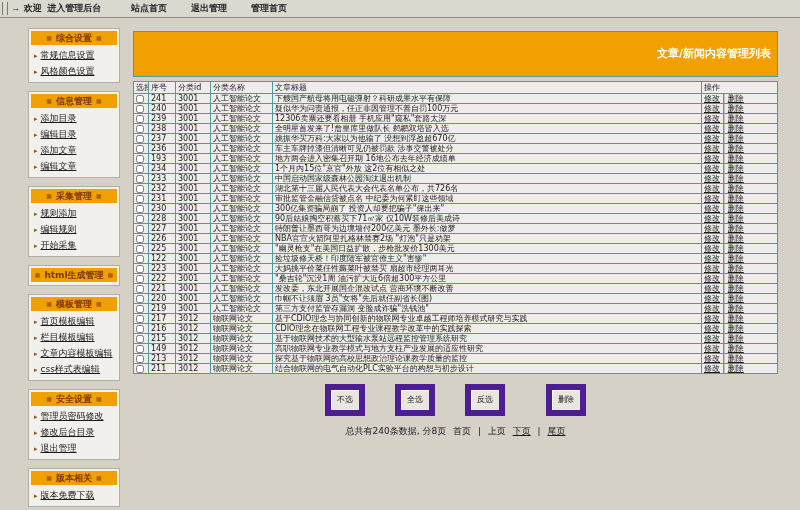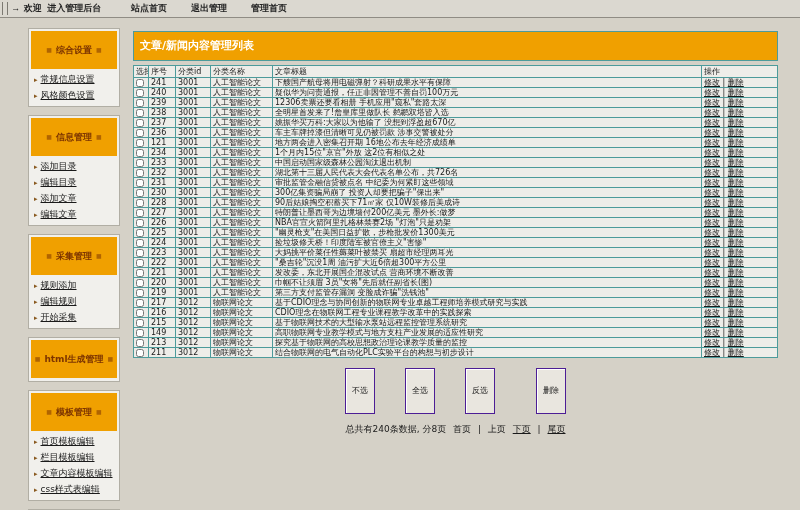--- a/index.html
+++ b/index.html
@@ -20,50 +20,50 @@
   .toplink{font-weight:bold;margin-right:24px;white-space:nowrap;cursor:pointer;}
   
   .sidebar{position:absolute;left:28px;top:28px;width:92px;}
   .side-box{
     background:#f1f0ec;border:1px solid #b1aea4;
     margin-bottom:8px;padding:2px 2px 3px 2px;
   }
   .side-header{
     background:#f0a000;color:#7c3400;font-weight:bold;font-size:9px;
     display:flex;align-items:center;justify-content:center;gap:4px;
-    padding:14px 0;line-height:10px;
+    padding:2px 0;line-height:10px;
   }
   .marker{font-size:6px;line-height:6px;color:#b06400;}
   .side-items{padding:2px 0 0 0;}
   .side-item{padding:2px 0 1px 3px;font-size:9px;line-height:12px;white-space:nowrap;cursor:pointer;}
   .bullet{color:#8a5a20;font-size:7px;margin-right:3px;}
   .side-link{color:#1a1a1a;text-decoration:underline;}
   
   .main{position:absolute;left:133px;top:31px;width:645px;}
   .title-bar{
     background:#f0a000;border:1px solid #4d9b9b;color:#ffffff;
-    font-weight:bold;font-size:11px;line-height:12px;padding:8px 6px;margin-bottom:4px;
+    font-weight:bold;font-size:11px;line-height:12px;padding:16px 6px;margin-bottom:4px;text-align:right;
   }
   table.list{width:100%;border-collapse:collapse;table-layout:fixed;}
   table.list th,table.list td{
     border:1px solid #4d9b9b;background:#eeede9;
     font-size:8px;line-height:9px;height:9px;padding:0 2px;
     text-align:left;font-weight:normal;color:#1a1a1a;
     white-space:nowrap;overflow:hidden;
   }
   table.list th{padding:1px 2px;}
   th.c-sel{white-space:normal;word-break:break-all;line-height:8px;}
   td.c-sel{text-align:center;padding:0;}
   input.cb{width:8px;height:8px;margin:0;vertical-align:middle;}
   .op-link{text-decoration:underline;cursor:pointer;}
   
   .buttons-row{margin-top:10px;text-align:center;font-size:8px;}
   .btn{
-    display:inline-block;background:#e9e6df;border:1px solid #4c1d95;
-    box-shadow:inset 1px 1px 0 #ffffff;padding:17px 6px;margin:0 15px;
+    display:inline-block;background:#e9e6df;border:6px solid #4c1d95;
+    box-shadow:inset 1px 1px 0 #ffffff;padding:5px 6px;margin:0 15px;
     color:#1a1a1a;cursor:pointer;line-height:10px;
   }
   .btn-delete{margin-left:26px;}
   .pagination{margin-top:9px;text-align:center;font-size:9px;color:#1a1a1a;}
   .pagination span{margin:0 2px;}
   .page-link{text-decoration:underline;cursor:pointer;}
   .page-plain{cursor:pointer;}
 </style>
 </head>
 <body>
@@ -246,21 +246,21 @@
     <td>3001</td>
     <td>人工智能论文</td>
     <td>车主车牌掉漆但清晰可见仍被罚款 涉事交警被处分</td>
     <td>
       <span class="op-link">修改</span><span> | </span><span class="op-link">删除</span>
     </td>
   </tr>
 
   <tr>
     <td class="c-sel"><input type="checkbox" class="cb" style=""></td>
-    <td>121</td>
+    <td>193</td>
     <td>3001</td>
     <td>人工智能论文</td>
     <td>地方两会进入密集召开期 16地公布去年经济成绩单</td>
     <td>
       <span class="op-link">修改</span><span> | </span><span class="op-link">删除</span>
     </td>
   </tr>
 
   <tr>
     <td class="c-sel"><input type="checkbox" class="cb" style=""></td>
@@ -356,21 +356,21 @@
     <td>3001</td>
     <td>人工智能论文</td>
     <td>"幽灵枪支"在美国日益扩散，步枪批发价1300美元</td>
     <td>
       <span class="op-link">修改</span><span> | </span><span class="op-link">删除</span>
     </td>
   </tr>
 
   <tr>
     <td class="c-sel"><input type="checkbox" class="cb" style=""></td>
-    <td>224</td>
+    <td>122</td>
     <td>3001</td>
     <td>人工智能论文</td>
     <td>捡垃圾修天桥！印度陆军被官僚主义"害惨"</td>
     <td>
       <span class="op-link">修改</span><span> | </span><span class="op-link">删除</span>
     </td>
   </tr>
 
   <tr>
     <td class="c-sel"><input type="checkbox" class="cb" style=""></td>

